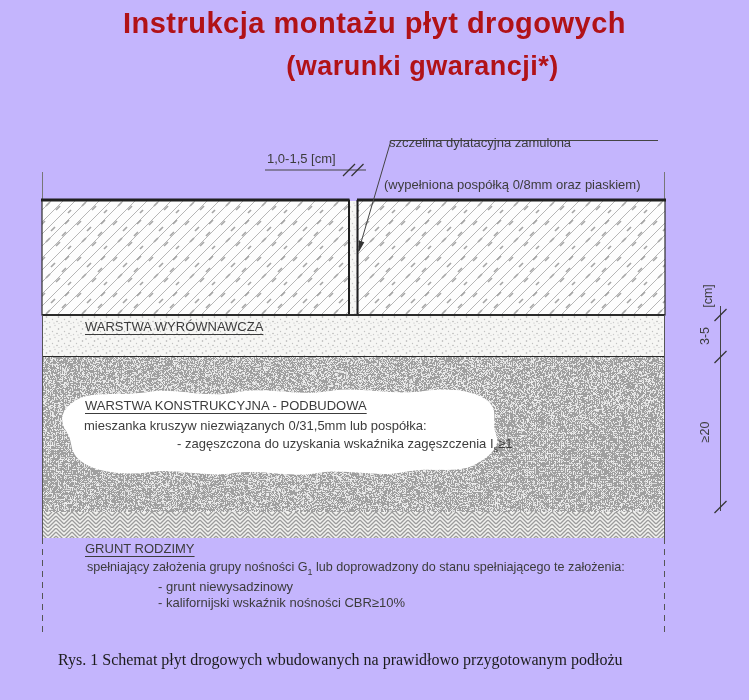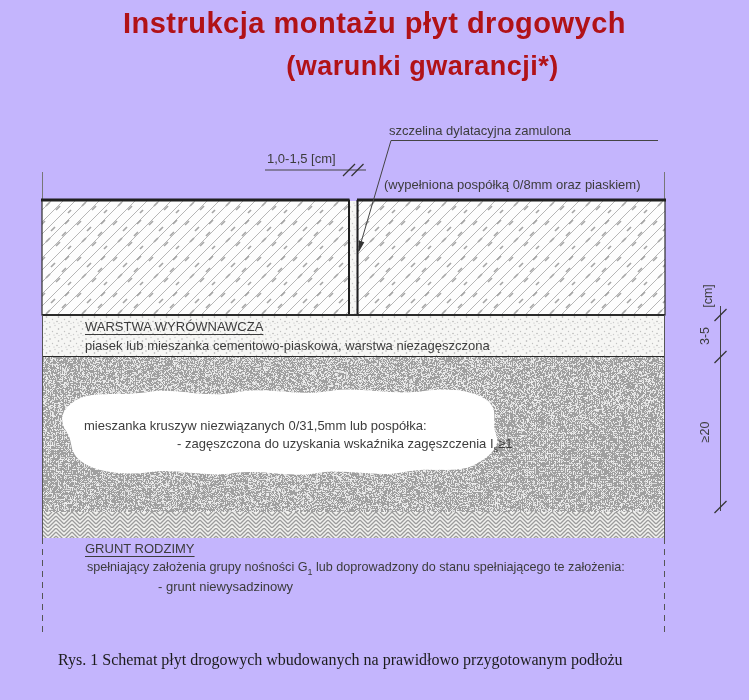--- a/index.html
+++ b/index.html
@@ -109,33 +109,34 @@
 
     <polyline points="658,140.5 391,140.5 358.5,251" fill="none" stroke="#444" stroke-width="1"></polyline>
     <polygon points="358.5,252.5 364.3,242.2 358.9,240.6" fill="#333"></polygon>
 
     <line x1="720.5" y1="306" x2="720.5" y2="511" stroke="#444" stroke-width="1"></line>
     <line x1="714.5" y1="321" x2="726.5" y2="309" stroke="#333" stroke-width="1.3"></line>
     <line x1="714.5" y1="363" x2="726.5" y2="351" stroke="#333" stroke-width="1.3"></line>
     <line x1="714.5" y1="513" x2="726.5" y2="501" stroke="#333" stroke-width="1.3"></line>
   </svg>
 
-  <div class="lbl" style="left:389px;top:124px;">szczelina dylatacyjna zamulona</div>
+  <div class="lbl" style="left:389px;top:136px;">szczelina dylatacyjna zamulona</div>
   <div class="lbl" style="left:384px;top:148px;margin-top:30px;">(wypełniona pospółką 0/8mm oraz piaskiem)</div>
   <div class="lbl" style="left:267px;top:152px;">1,0-1,5 [cm]</div>
 
   <div class="lbl u" style="left:85px;top:320px;">WARSTWA WYRÓWNAWCZA</div>
-  <div class="lbl" style="left:85px;top:339px;">piasek lub mieszanka cementowo-piaskowa, warstwa niezagęszczona</div>
 
+  <div class="lbl u" style="left:85px;top:399px;">WARSTWA KONSTRUKCYJNA - PODBUDOWA</div>
   <div class="lbl" style="left:84px;top:419px;">mieszanka kruszyw niezwiązanych 0/31,5mm lub pospółka:</div>
   <div class="lbl" style="left:145px;top:437px;margin-left:32px;"><span>- zagęszczona do uzyskania wskaźnika zagęszczenia I</span><sub>s</sub><span>≥1</span></div>
 
   <div class="lbl u" style="left:85px;top:542px;">GRUNT RODZIMY</div>
   <div class="lbl small" style="left:87px;top:561px;text-align:right;"><span>spełniający założenia grupy nośności G</span><sub>1</sub><span> lub doprowadzony do stanu spełniającego te założenia:</span></div>
   <div class="lbl" style="left:158px;top:580px;">- grunt niewysadzinowy</div>
+  <div class="lbl" style="left:158px;top:596px;">- kalifornijski wskaźnik nośności CBR≥10%</div>
 
   <div class="rot" style="left:678px;top:288px;">[cm]</div>
   <div class="rot" style="left:675px;top:328px;">3-5</div>
   <div class="rot" style="left:675px;top:424px;">≥20</div>
 
   <div class="caption">Rys. 1 Schemat płyt drogowych wbudowanych na prawidłowo przygotowanym podłożu</div>
 
 </div>
 
 </body></html>

